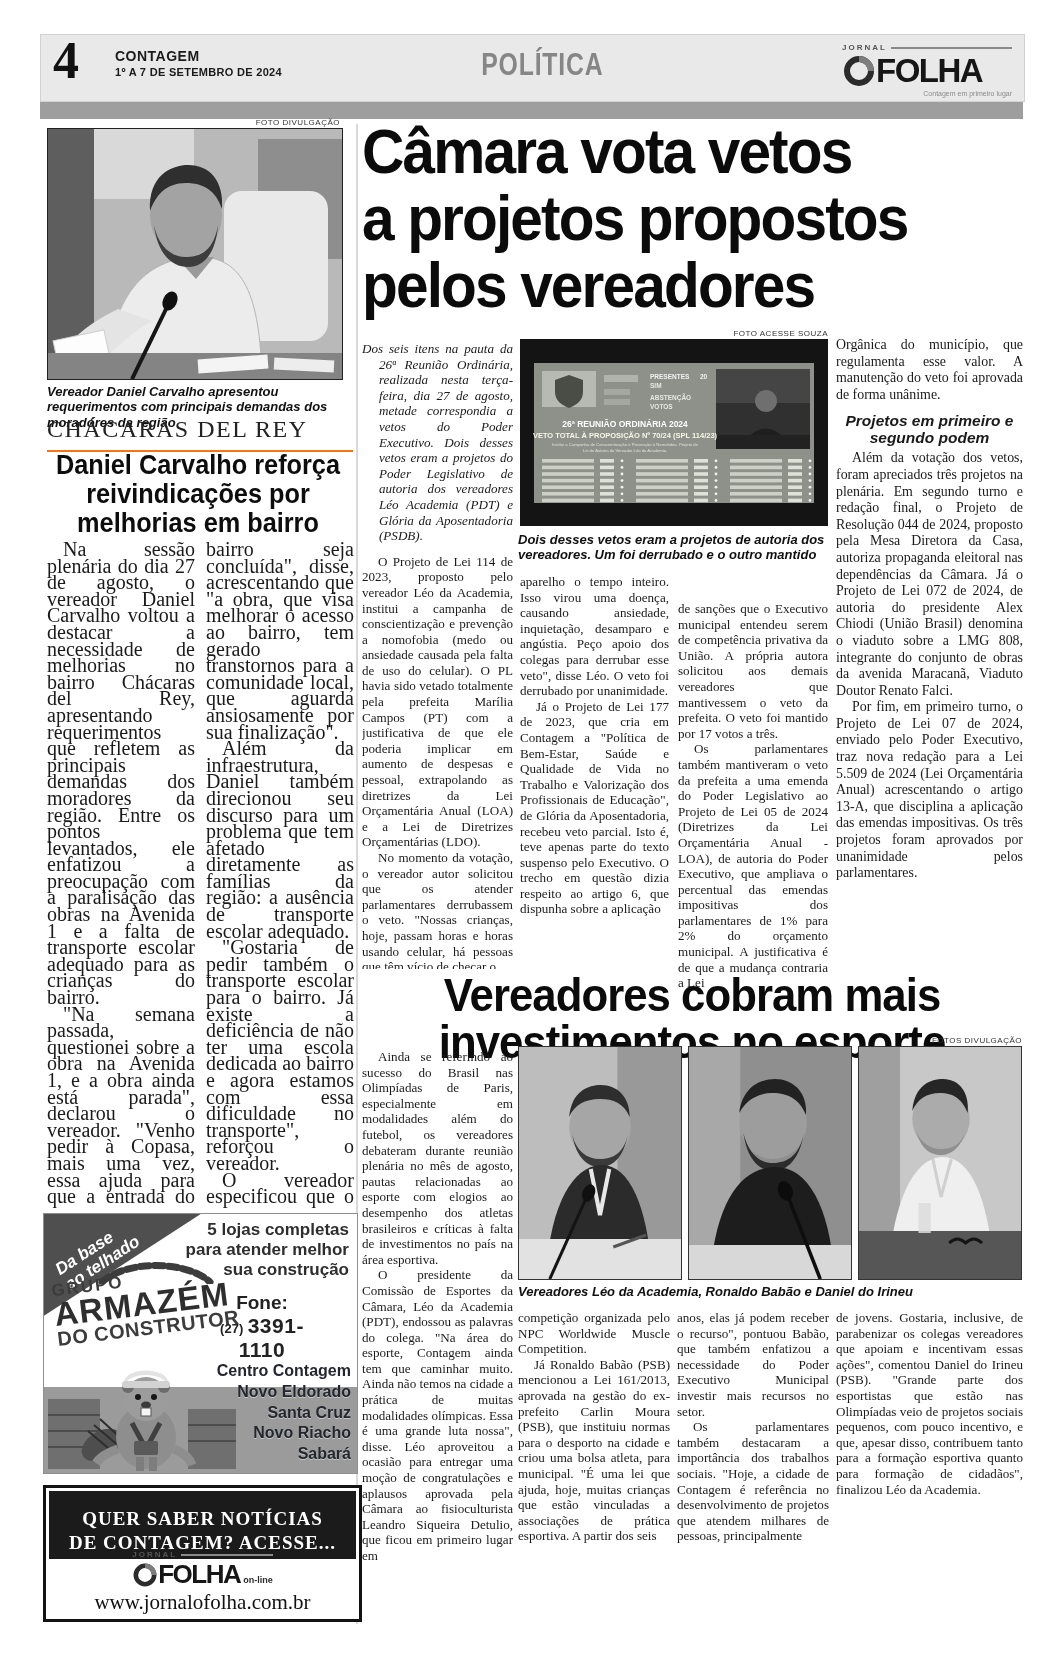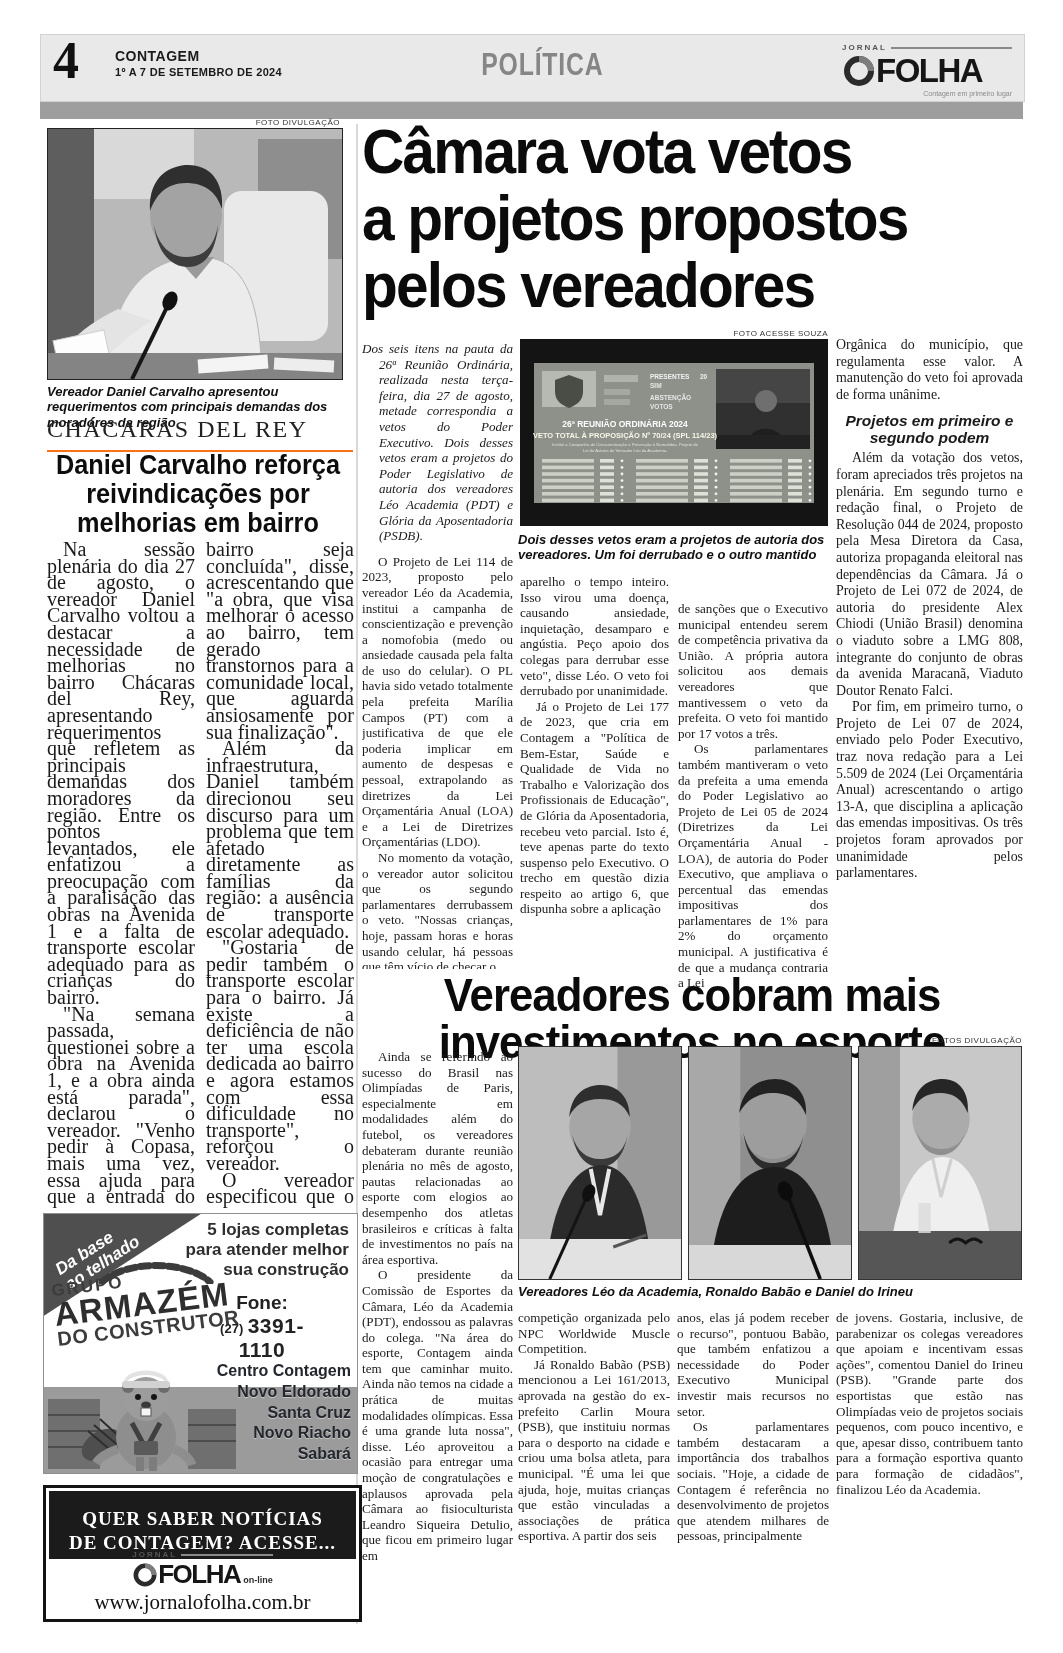--- a/index.html
+++ b/index.html
@@ -244,21 +244,21 @@
         <use href="#nrow" y="33"></use>
         <use href="#nrow" y="39.6"></use>
       </g>
   </svg>
 
   <div class="abs caption cap2">Dois desses vetos eram a projetos de autoria dos vereadores. Um foi derrubado e o outro mantido</div>
 
   <div class="abs vcol vcol1">
     <p class="lead-italic">Dos seis itens na pauta da 26ª Reunião Ordinária, realizada nesta terça-feira, dia 27 de agosto, metade correspondia a vetos do Poder Executivo. Dois desses vetos eram a projetos do Poder Legislativo de autoria dos vereadores Léo Academia (PDT) e Glória da Aposentadoria (PSDB).</p>
     <p class="bp">O Projeto de Lei 114 de 2023, proposto pelo vereador Léo da Academia, institui a campanha de conscientização e prevenção a nomofobia (medo ou ansiedade causada pela falta de uso do celular). O PL havia sido vetado totalmente pela prefeita Marília Campos (PT) com a justificativa de que ele poderia implicar em aumento de despesas e pessoal, extrapolando as diretrizes da Lei Orçamentária Anual (LOA) e a Lei de Diretrizes Orçamentárias (LDO).</p>
-    <p class="bp">No momento da votação, o vereador autor solicitou que os segundo parlamentares derrubassem o veto. "Nossas crianças, hoje, passam horas e horas usando celular, há pessoas que têm vício de checar o</p>
+    <p class="bp">No momento da votação, o vereador autor solicitou que os atender parlamentares derrubassem o veto. "Nossas crianças, hoje, passam horas e horas usando celular, há pessoas que têm vício de checar o</p>
   </div>
   <div class="abs vcol vcol2">
     <p class="bp" style="text-indent:0;">aparelho o tempo inteiro. Isso virou uma doença, causando ansiedade, inquietação, desamparo e angústia. Peço apoio dos colegas para derrubar esse veto", disse Léo. O veto foi derrubado por unanimidade.</p>
     <p class="bp">Já o Projeto de Lei 177 de 2023, que cria em Contagem a "Política de Bem-Estar, Saúde e Qualidade de Vida no Trabalho e Valorização dos Profissionais de Educação", de Glória da Aposentadoria, recebeu veto parcial. Isto é, teve apenas parte do texto suspenso pelo Executivo. O trecho em questão dizia respeito ao artigo 6, que dispunha sobre a aplicação</p>
   </div>
   <div class="abs vcol vcol3">
     <p class="bp" style="text-indent:0;">de sanções que o Executivo municipal entendeu serem de competência privativa da União. A própria autora solicitou aos demais vereadores que mantivessem o veto da prefeita. O veto foi mantido por 17 votos a três.</p>
     <p class="bp">Os parlamentares também mantiveram o veto da prefeita a uma emenda do Poder Legislativo ao Projeto de Lei 05 de 2024 (Diretrizes da Lei Orçamentária Anual - LOA), de autoria do Poder Executivo, que ampliava o percentual das emendas impositivas dos parlamentares de 1% para 2% do orçamento municipal. A justificativa é de que a mudança contraria a Lei</p>
   </div>
   <div class="abs vcol vcol4">

